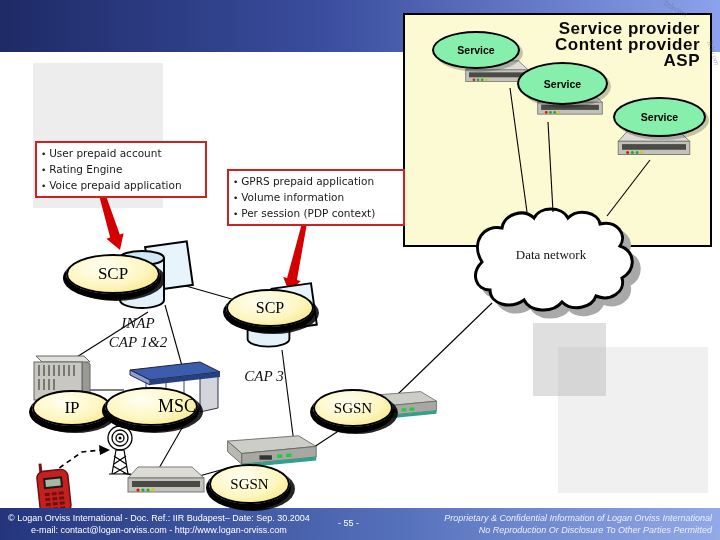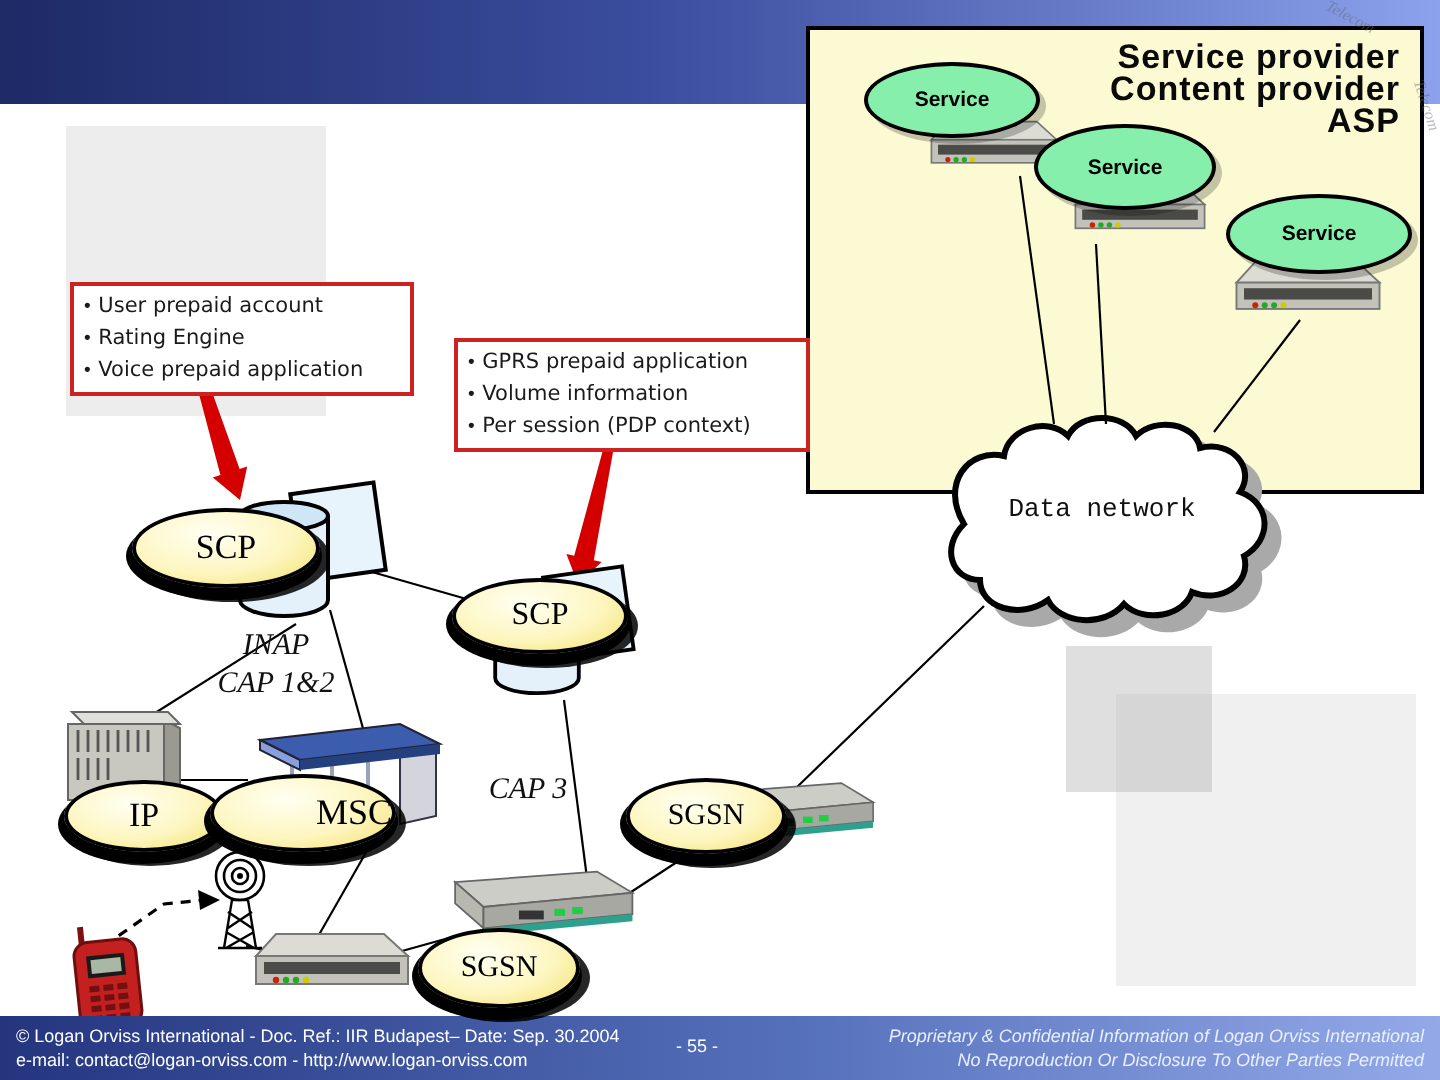--- a/index.html
+++ b/index.html
@@ -53,30 +53,30 @@
   #node-msc{left:105px;top:387px;width:89px;height:35px;font-size:18px;justify-content:flex-end;}
   #node-ggsn{left:313px;top:389px;width:76px;height:34px;font-size:15px;}
   #node-sgsn{left:209px;top:464px;width:77px;height:36px;font-size:15px;}
   #node-service1{left:432px;top:31px;width:84px;height:34px;}
   #node-service2{left:517px;top:62px;width:87px;height:39px;}
   #node-service3{left:613px;top:97px;width:89px;height:36px;}
 
   .linklabel{z-index:6;font-family:"Liberation Serif",serif;font-style:italic;
              font-size:15px;color:#111;text-align:center;white-space:nowrap;}
   #label-inap{left:96px;top:314px;width:84px;line-height:19px;}
-  #label-cap3{left:236px;top:387px;width:56px;}
+  #label-cap3{left:236px;top:368px;width:56px;}
 
   #cloud-label{left:486px;top:247px;width:130px;text-align:center;z-index:6;
-       font-family:Liberation Mono, monospace;font-size:13px;color:#111;}
+       font-family:Liberation Serif, serif;font-size:13px;color:#111;}
 
   
   #footer{left:0;top:508px;width:720px;height:32px;z-index:5;
           background:linear-gradient(to right,#24357e 0%,#5570bb 55%,#93a9e8 100%);
           color:#ffffff;font-size:9px;}
-  #footer-left{position:absolute;left:8px;top:4px;line-height:12px;}
+  #footer-left{position:absolute;left:8px;top:4px;line-height:12px;text-align:center;}
   #footer-page{position:absolute;left:338px;top:10px;}
   #footer-right{position:absolute;right:8px;top:4px;line-height:12px;text-align:right;
           font-style:italic;color:#e9efff;}
 </style>
 </head>
 <body>
 
 <div id="slide">
 
   <div id="topbar" class="abs"></div>

